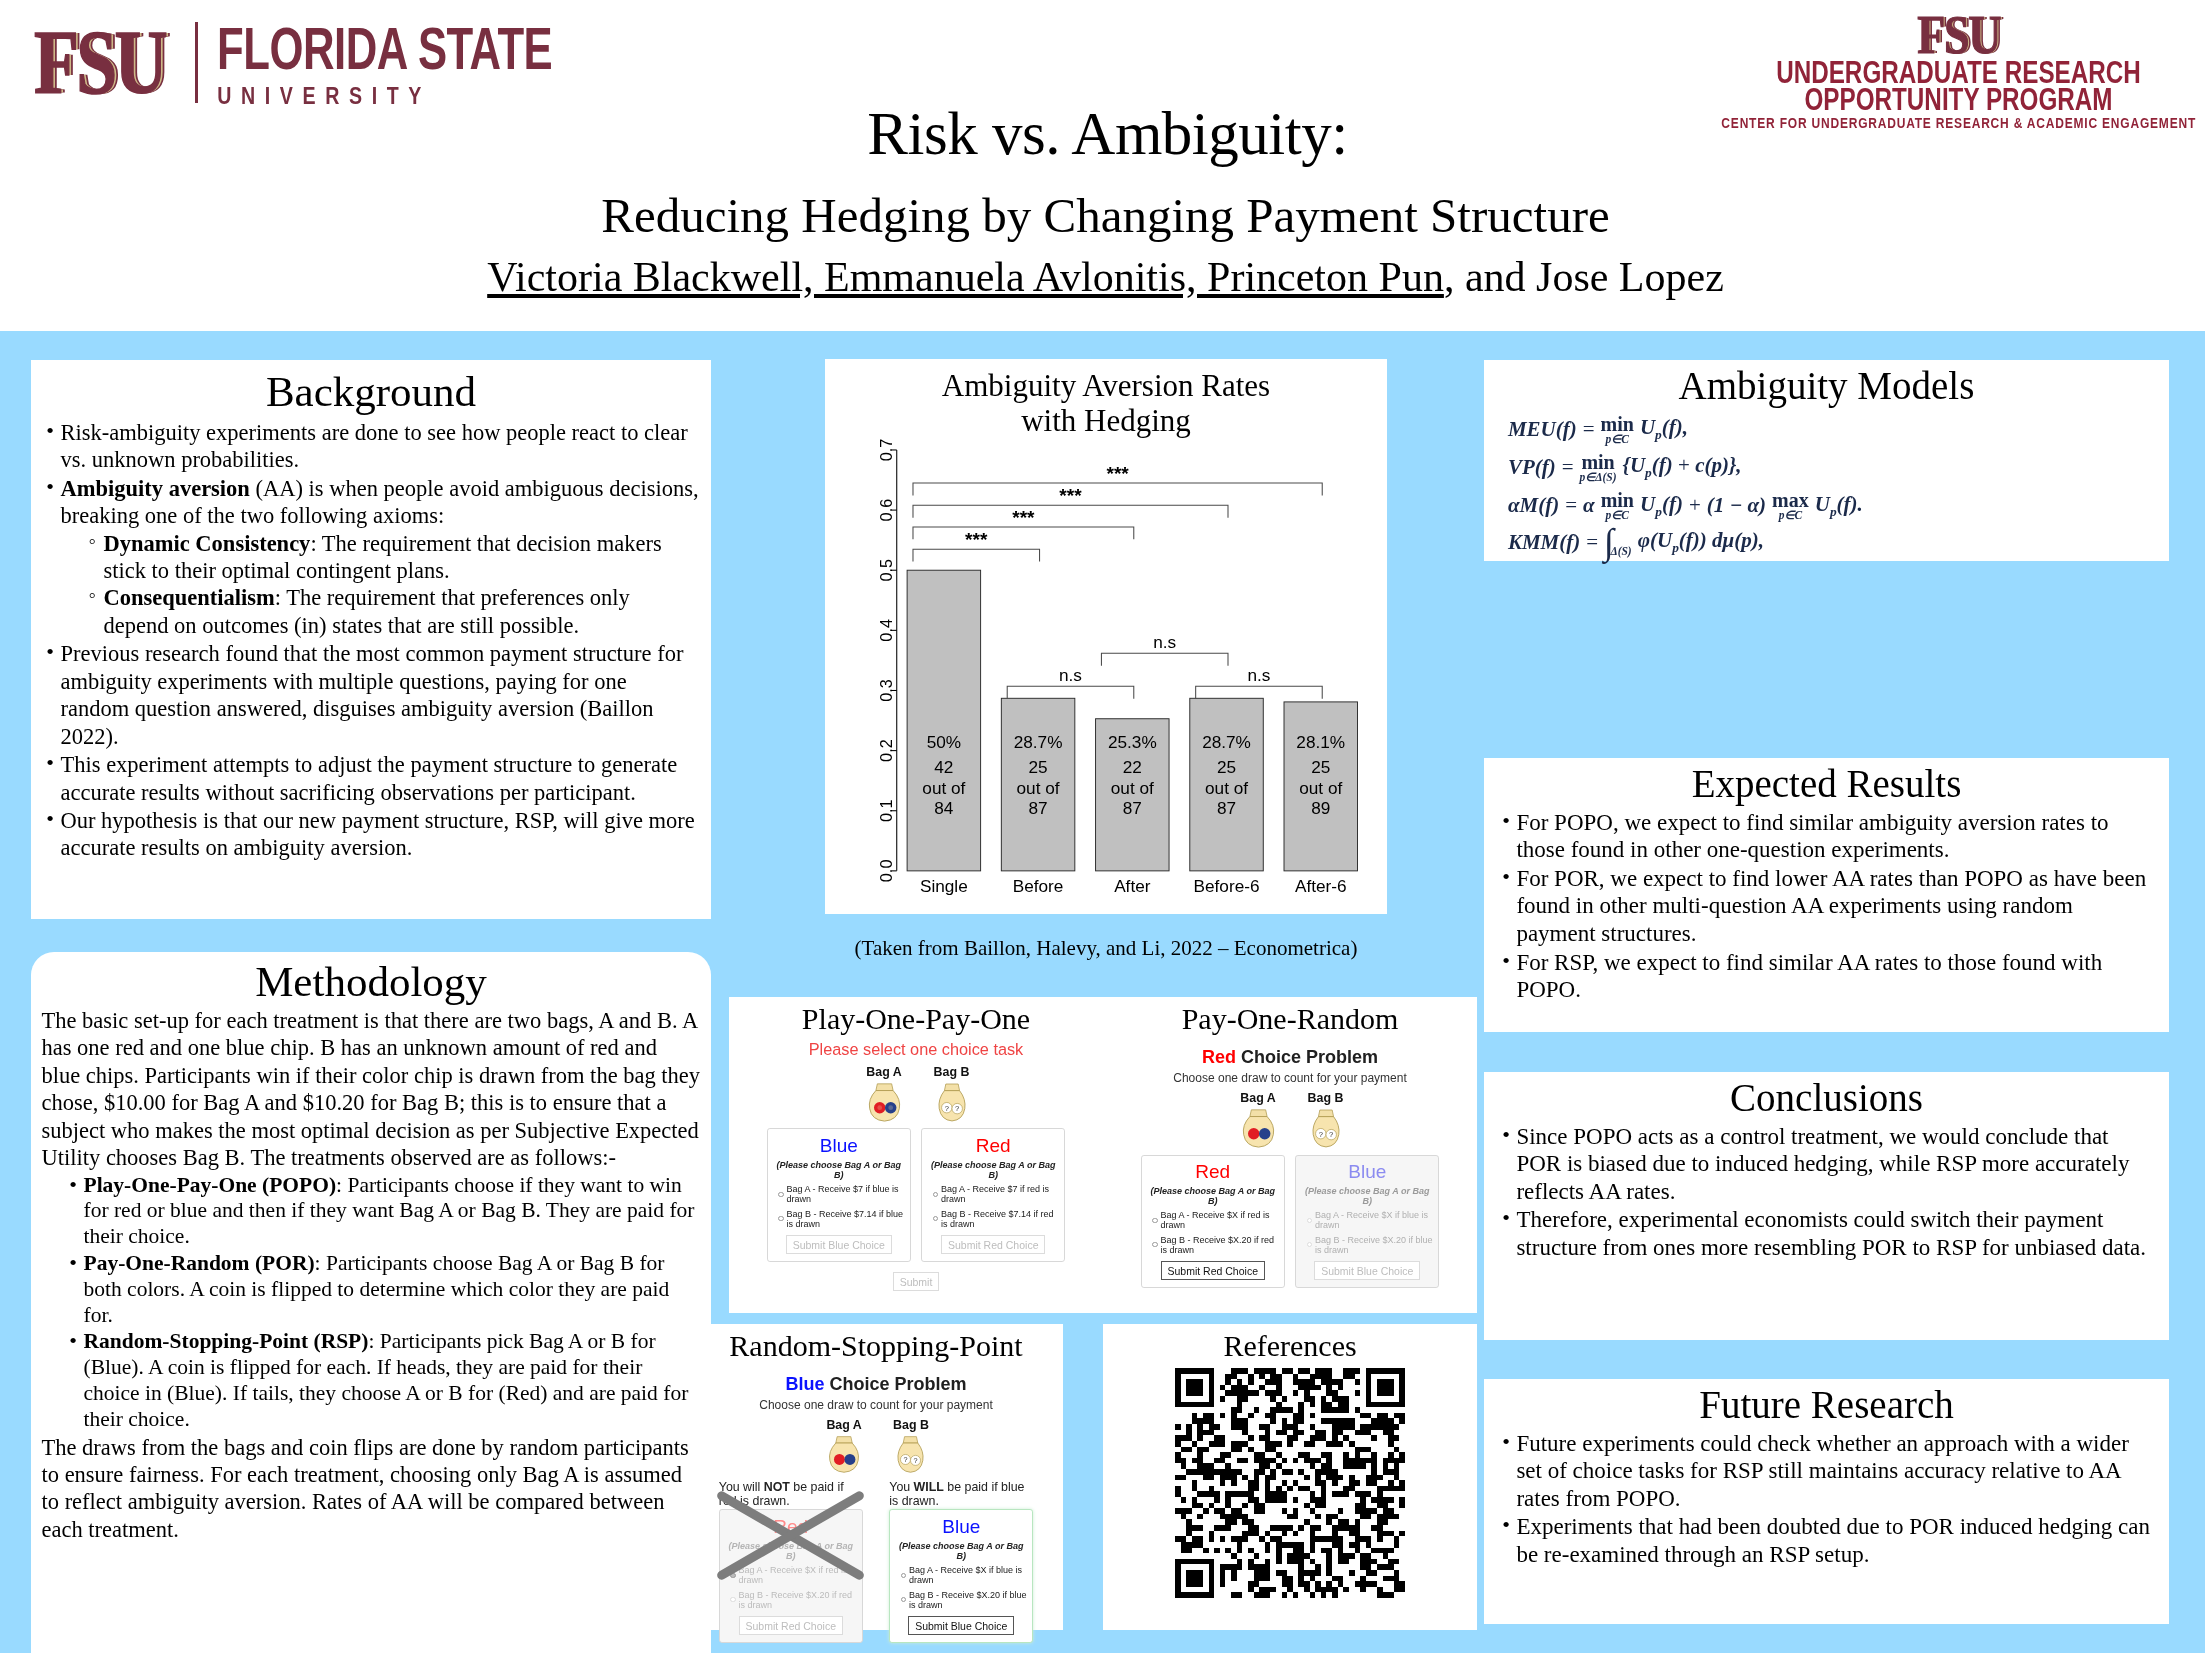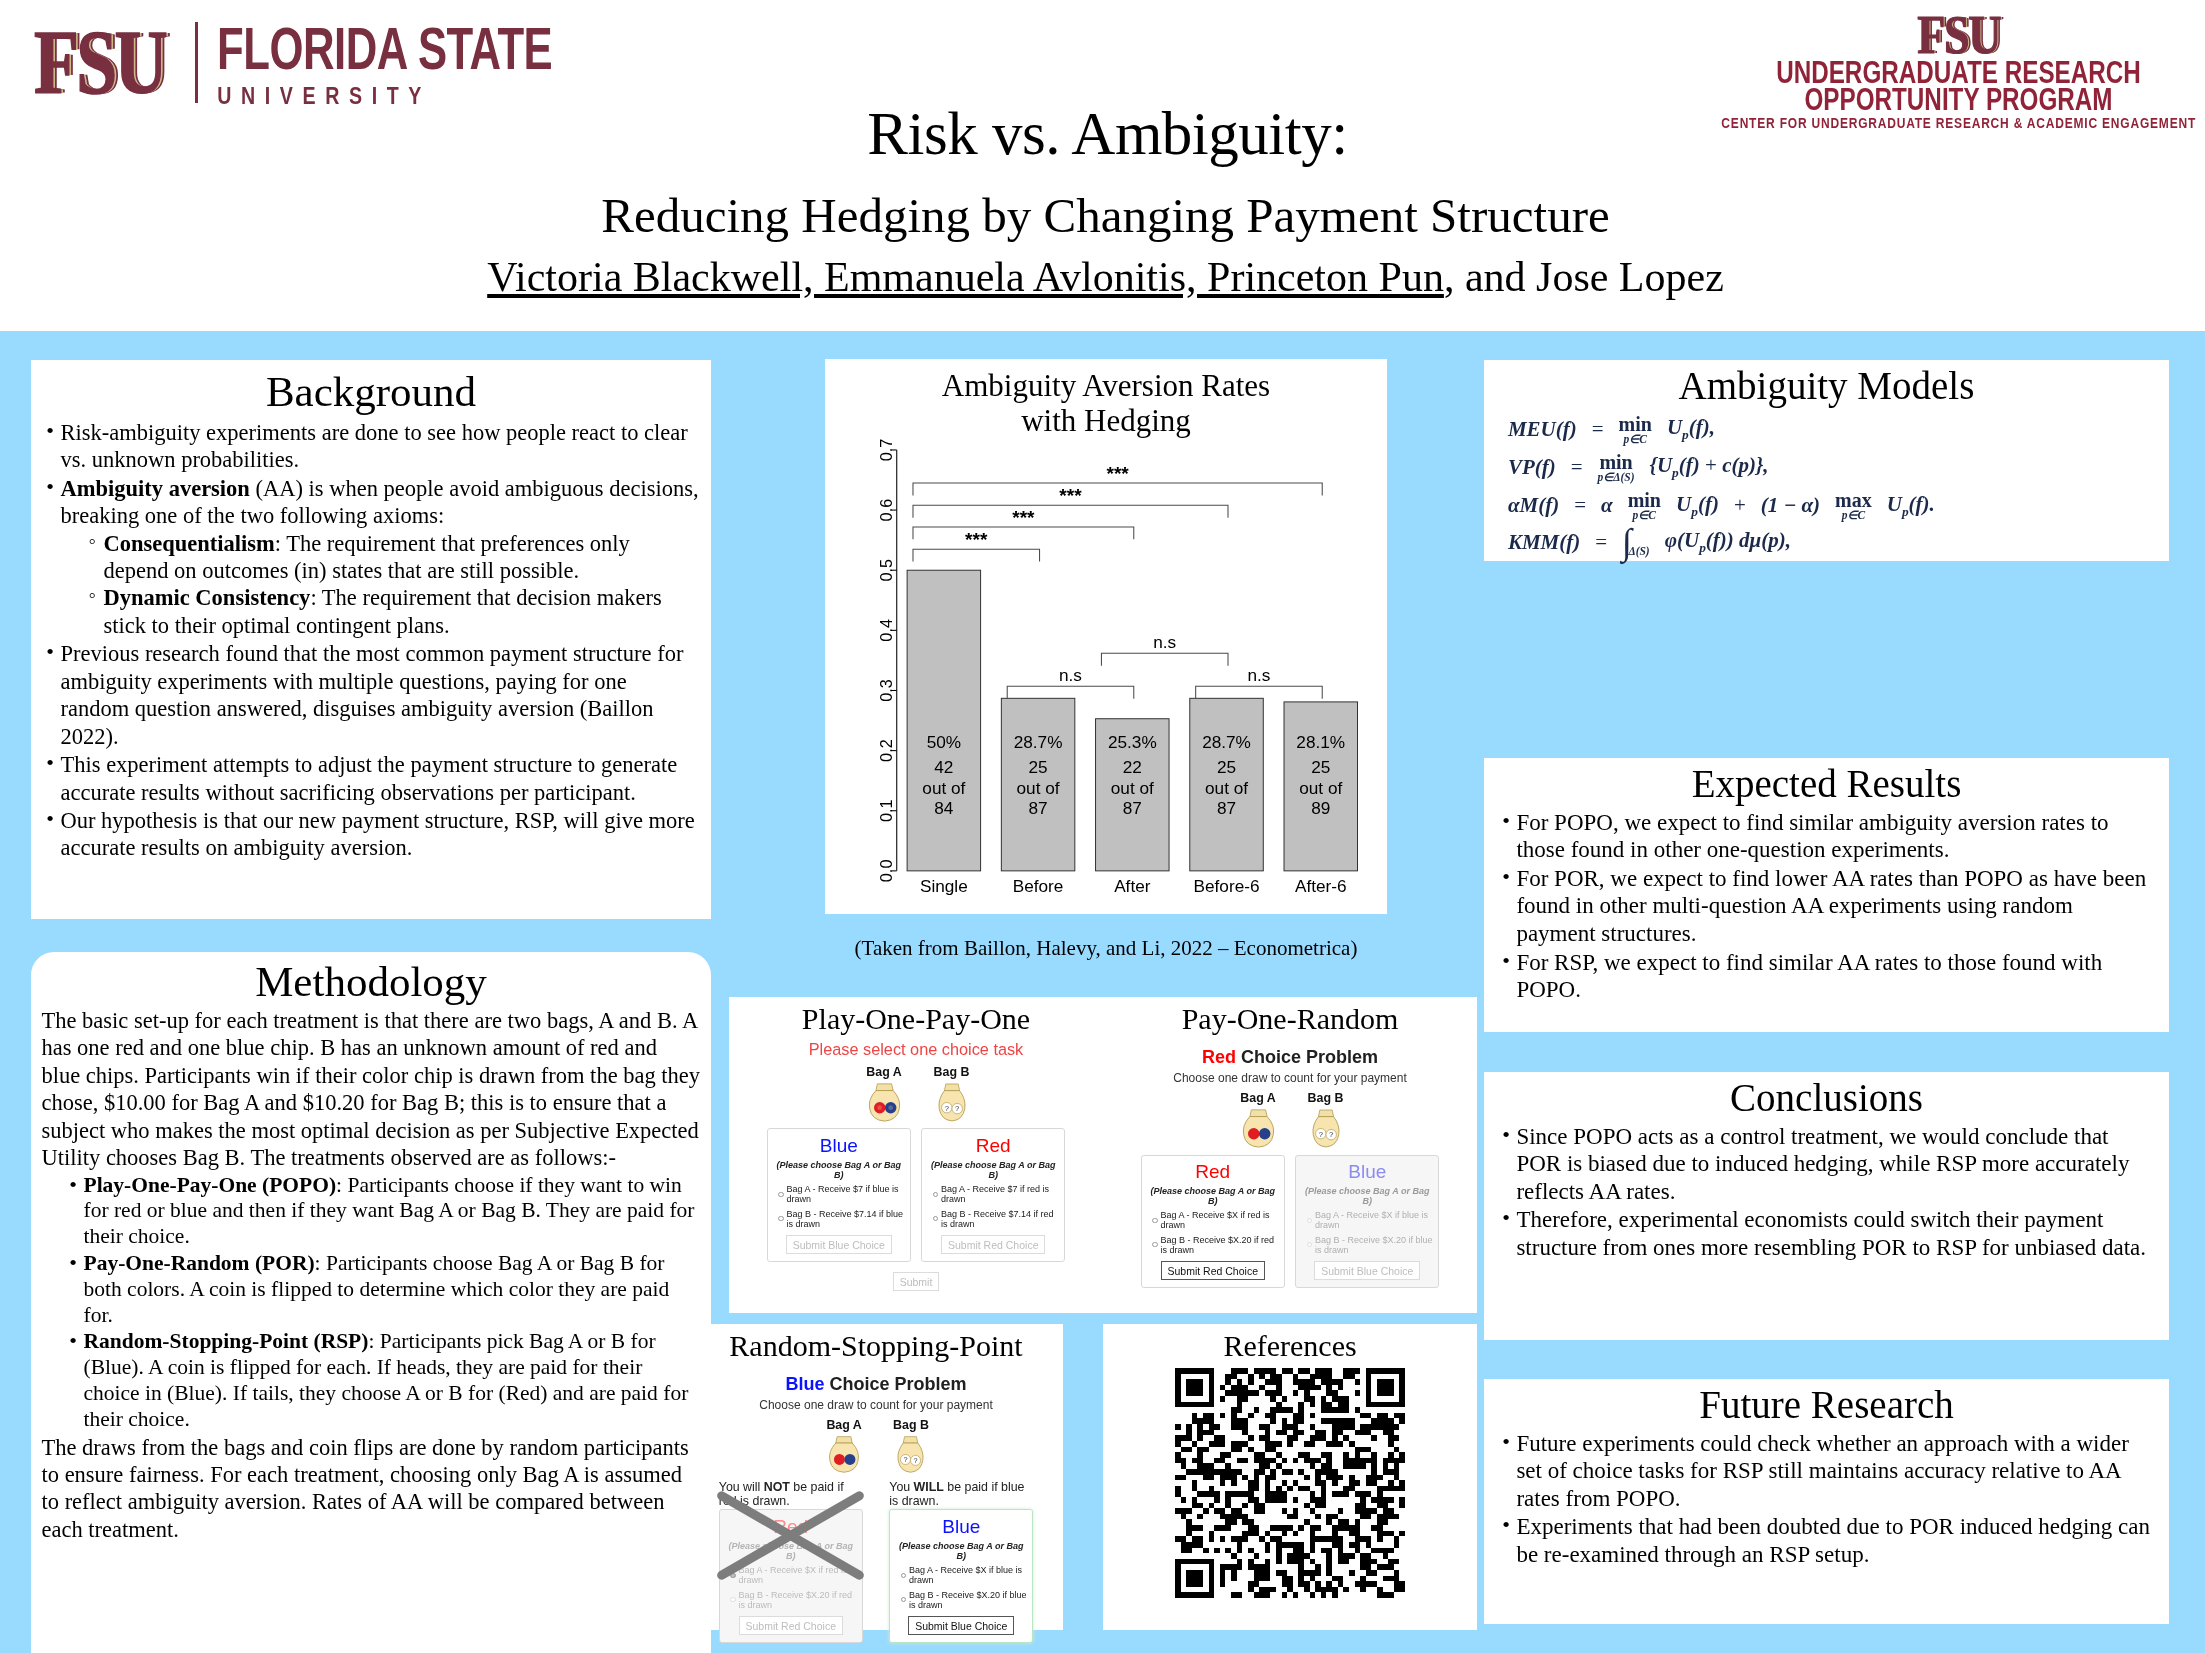--- a/index.html
+++ b/index.html
@@ -192,21 +192,21 @@
   .paidline { font-size: 12.4px; text-align: left; color: #222; margin-bottom: 1.9px; }
   .xmark { position: absolute; pointer-events: none; }
 
   
   #models-panel { left: 1484px; top: 360px; width: 685px; height: 201px; padding: 4.8px 12.4px; }
   #models-panel .panel-title { font-size: 39px; }
   .formula {
     font-family: "Liberation Serif", serif;
     font-size: 21px; color: #1b2a4a; margin: 6.7px 0 0 11.5px;
     font-style: italic; font-weight: bold;
-    display: flex; align-items: center; gap: 15px; white-space: nowrap;
+    display: flex; align-items: center; gap: 6px; white-space: nowrap;
   }
   .op { font-style: normal; font-weight: normal; }
   .minmax { display: inline-flex; flex-direction: column; align-items: center; font-style: normal; line-height: 1; }
   .minmax .mm { font-weight: bold; font-size: 20px; }
   .minmax .sb { font-size: 11.5px; font-style: italic; }
   .intg { display: inline-flex; align-items: center; }
   .intg .sym { font-size: 37px; font-style: normal; line-height: 0.7; }
   .intg .lim { font-size: 11.5px; align-self: flex-end; margin-left: -3.8px; margin-bottom: -1.9px; }
   sub.it { font-size: 13.4px; font-style: italic; }
 
@@ -248,22 +248,22 @@
   <div class="title-authors"><u>Victoria Blackwell, Emmanuela Avlonitis, Princeton Pun</u><span>, and Jose Lopez</span></div>
 </div>
 
 <div class="panel" id="bg-panel">
   <div class="panel-title">Background</div>
   <div class="panel-body">
     <ul class="bul">
       <li><span>Risk-ambiguity experiments are done to see how people react to clear vs. unknown probabilities.</span></li>
       <li><b>Ambiguity aversion</b><span> (AA) is when people avoid ambiguous decisions, breaking one of the two following axioms:</span>
         <ul class="sub">
+          <li><b>Dynamic Consistency</b><span>: The requirement that decision makers stick to their optimal contingent plans.</span></li>
           <li><b>Consequentialism</b><span>: The requirement that preferences only depend on outcomes (in) states that are still possible.</span></li>
-          <li><b>Dynamic Consistency</b><span>: The requirement that decision makers stick to their optimal contingent plans.</span></li>
         </ul>
       </li>
       <li><span>Previous research found that the most common payment structure for ambiguity experiments with multiple questions, paying for one random question answered, disguises ambiguity aversion (Baillon 2022).</span></li>
       <li><span>This experiment attempts to adjust the payment structure to generate accurate results without sacrificing observations per participant.</span></li>
       <li><span>Our hypothesis is that our new payment structure, RSP, will give more accurate results on ambiguity aversion.</span></li>
     </ul>
   </div>
 </div>
 
 <div class="panel" id="meth-panel">

